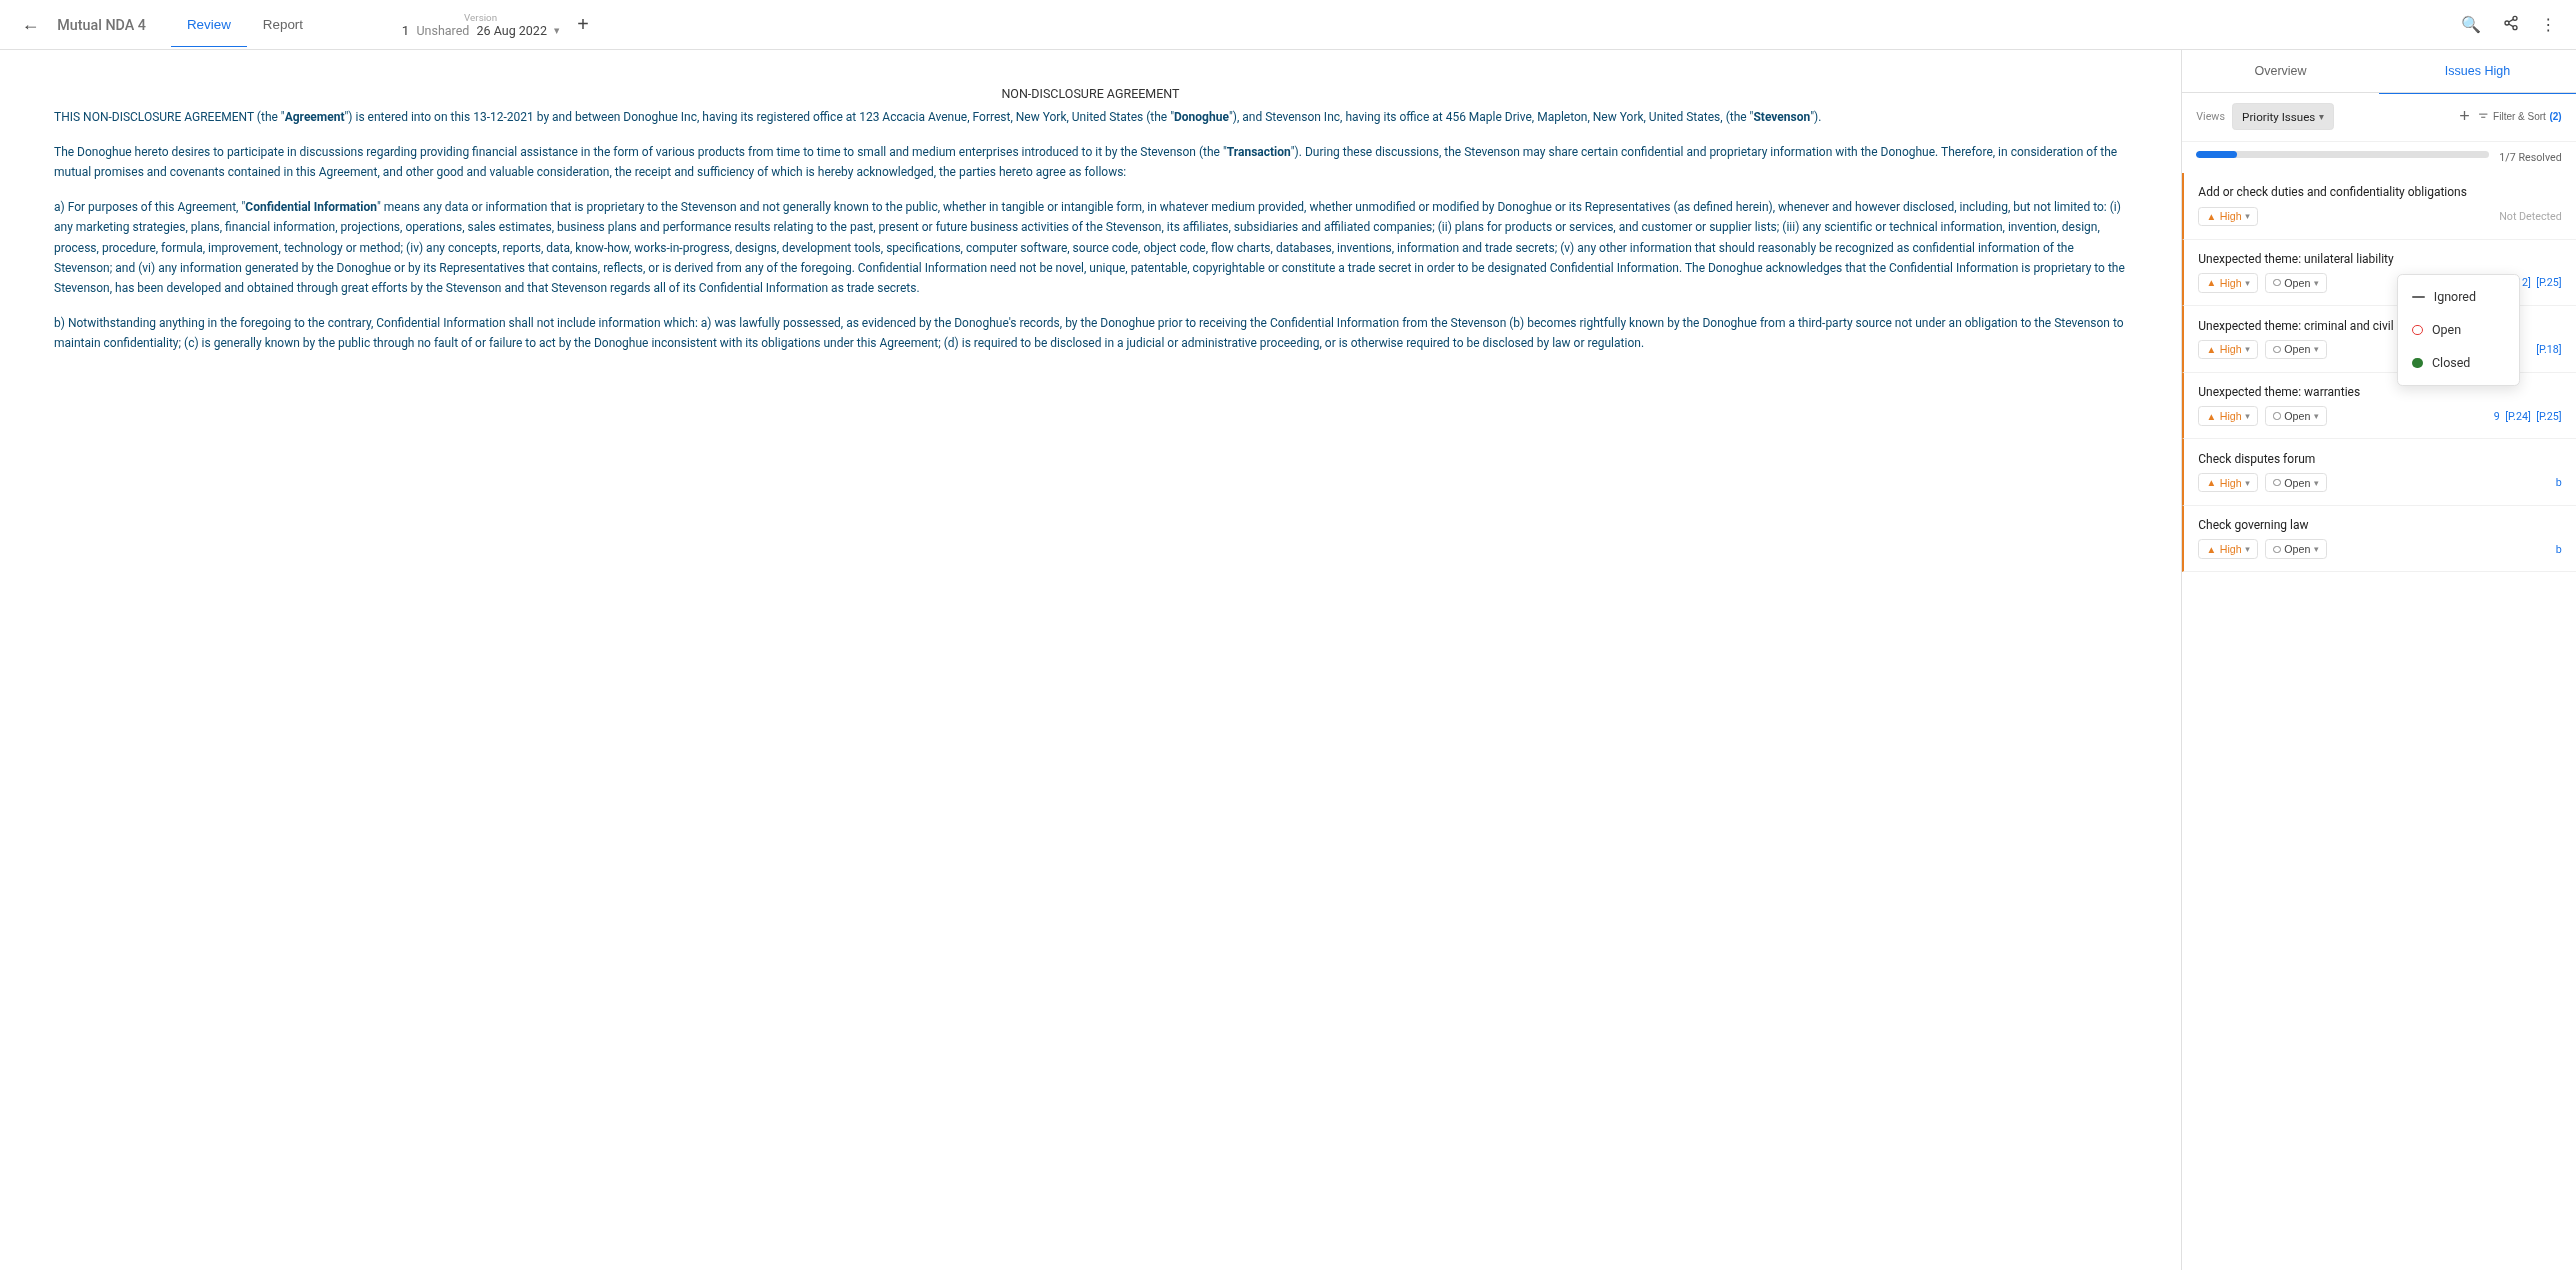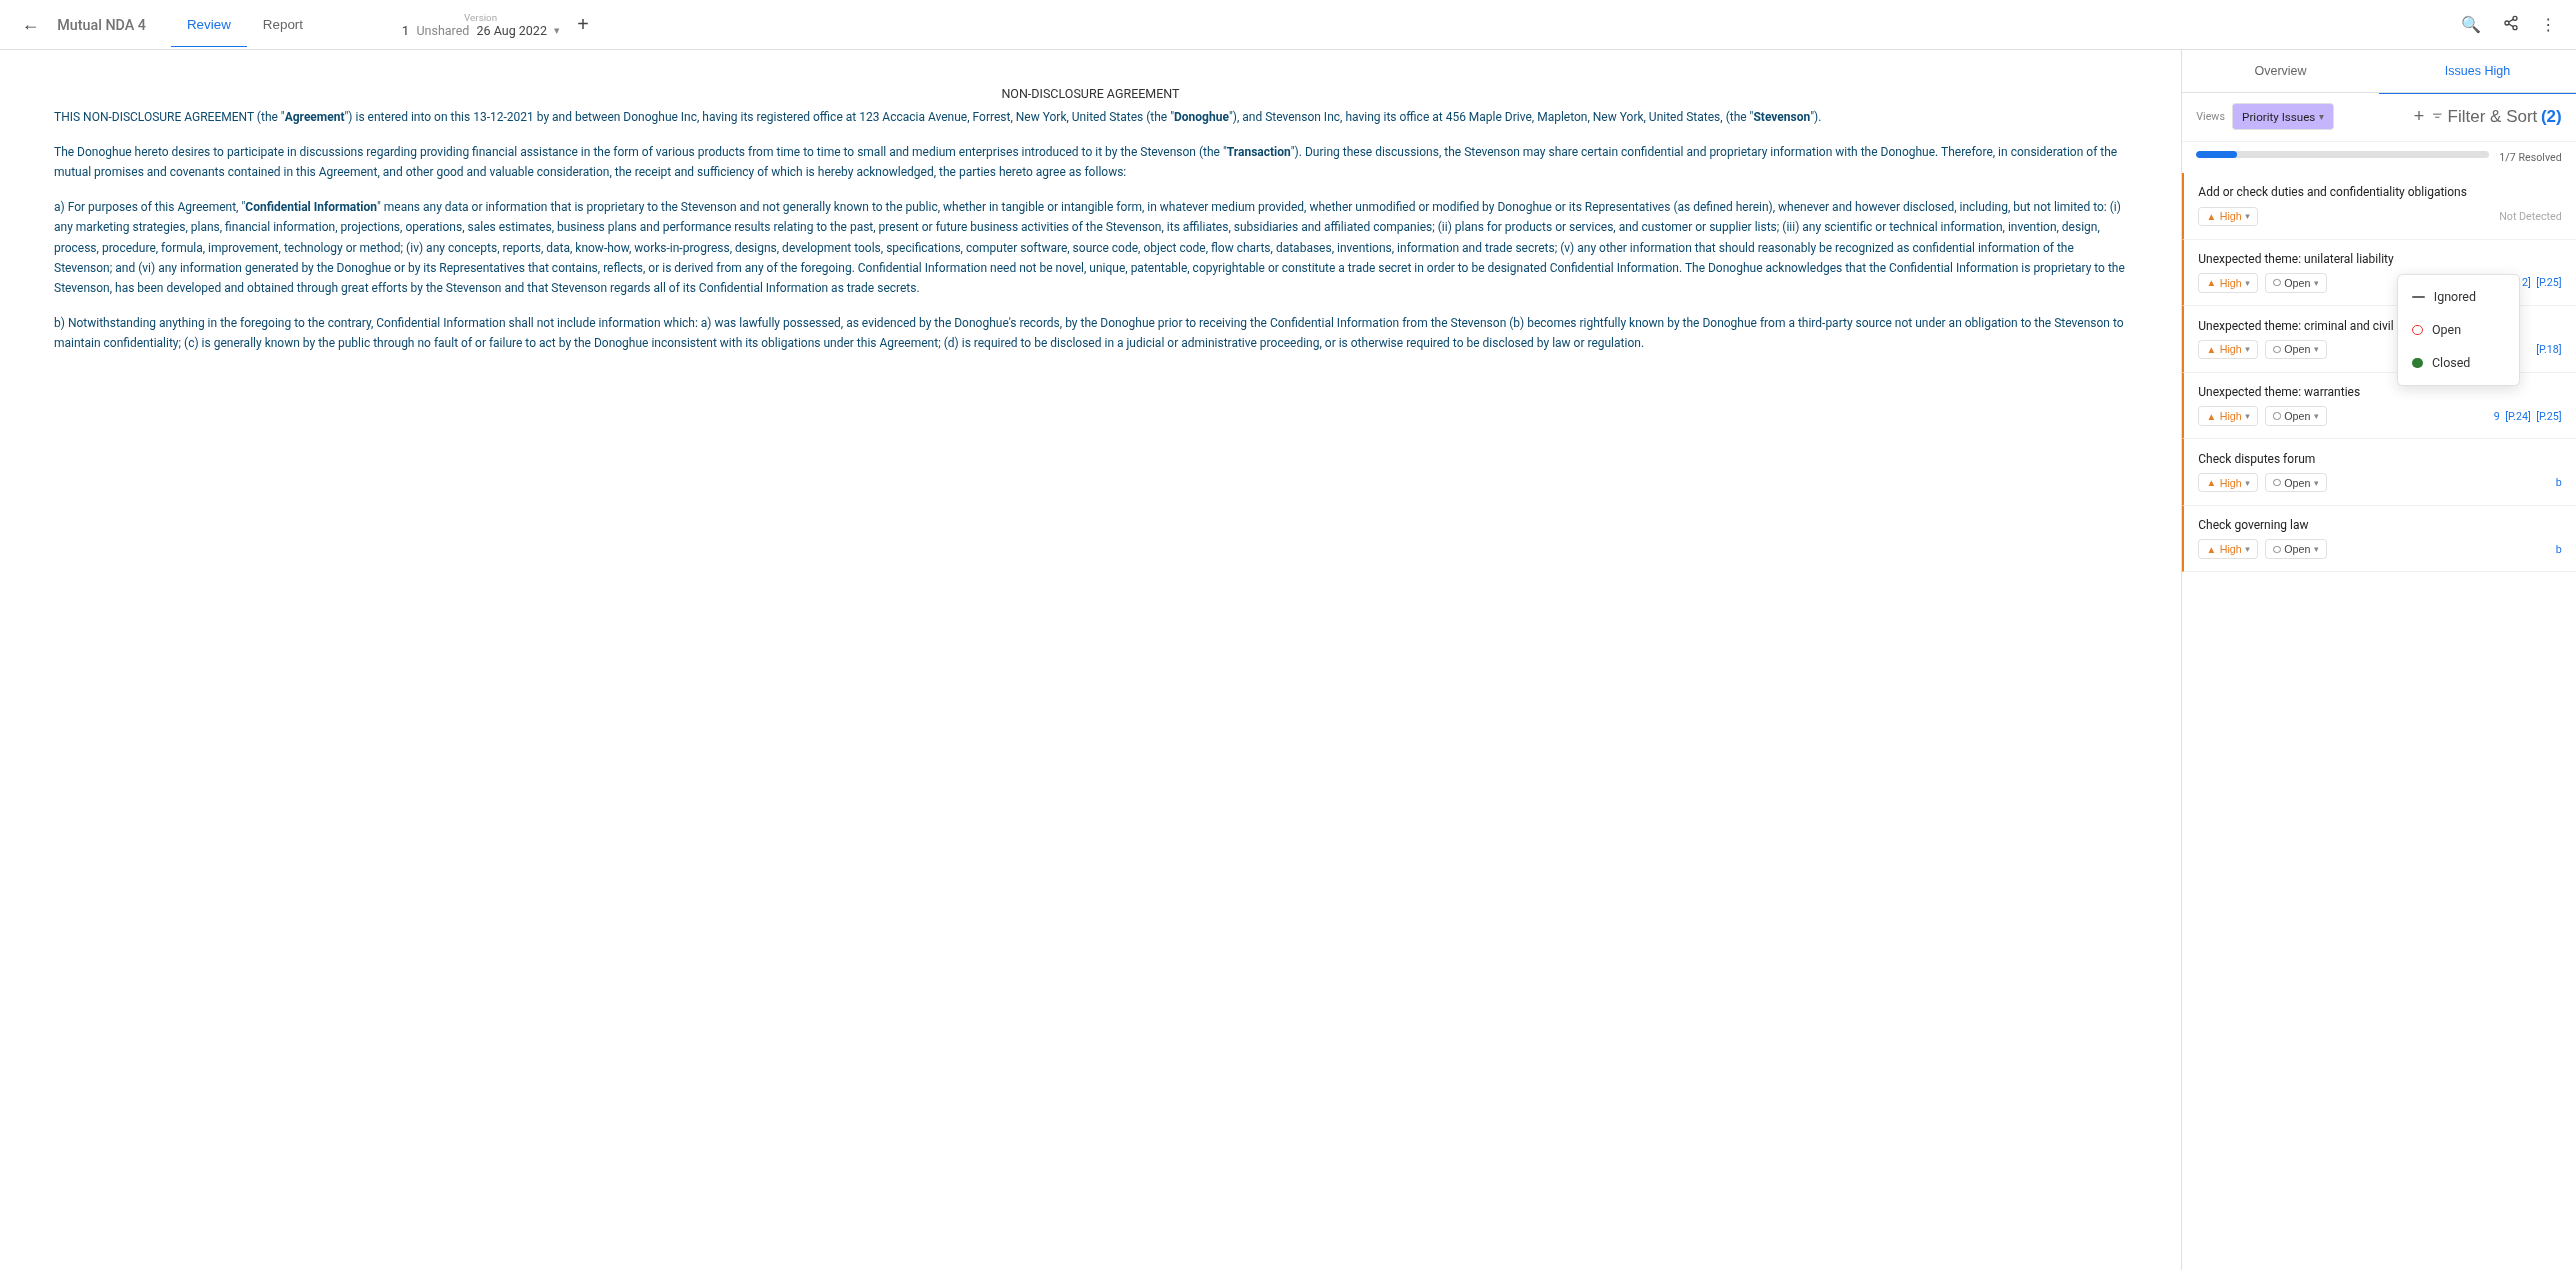--- a/index.html
+++ b/index.html
@@ -38,25 +38,25 @@
     .right-panel { width: 394px; min-width: 394px; display: flex; flex-direction: column; background: #fff; position: relative; }
 
     
     .panel-tabs { display: flex; border-bottom: 1.8px solid #e0e0e0; }
     .panel-tab { flex: 1; text-align: center; padding: 14.3px 0; font-size: 12.5px; color: #666; cursor: pointer; border-bottom: 1.8px solid transparent; margin-bottom: -1.8px; background: none; border-top: none; border-left: none; border-right: none; }
     .panel-tab.active { color: #1a73e8; border-bottom: 1.8px solid #1a73e8; }
 
     
     .panel-toolbar { display: flex; align-items: center; padding: 10.7px 14.3px; gap: 7.2px; border-bottom: 0.9px solid #f0f0f0; }
     .views-label { font-size: 10.7px; color: #888; }
-    .views-select { display: flex; align-items: center; gap: 3.6px; border: 0.9px solid #e0e0e0; border-radius: 3.6px; padding: 5.4px 9px; font-size: 11.6px; color: #222; cursor: pointer; background: #c4b5fd; }
+    .views-select { display: flex; align-items: center; gap: 3.6px; border: 0.9px solid #e0e0e0; border-radius: 3.6px; padding: 5.4px 9px; font-size: 11.6px; color: #222; cursor: pointer; background: #e5e5e5; }
     .views-chevron { font-size: 9.8px; color: #666; }
     .panel-toolbar-spacer { flex: 1; }
     .add-btn { background: none; border: none; cursor: pointer; font-size: 18px; color: #666; }
-    .filter-btn { display: flex; align-items: center; gap: 3.6px; background: none; border: none; cursor: pointer; font-size: 17px; color: #666; }
+    .filter-btn { display: flex; align-items: center; gap: 3.6px; background: none; border: none; cursor: pointer; font-size: 10px; color: #666; }
     .filter-count { color: #1a73e8; font-weight: 600; }
 
     
     .progress-row { display: flex; align-items: flex-start; padding: 9px 14.3px; gap: 10.7px; }
     .progress-bar-wrap { flex: 1; height: 7.2px; background: #e0e0e0; border-radius: 3.6px; overflow: hidden; }
     .progress-bar-fill { height: 100%; background: #1a73e8; border-radius: 3.6px; }
     .progress-label { font-size: 10.7px; color: #666; white-space: nowrap; }
 
     
     .issues-list { flex: 1; overflow-y: auto; padding: 0 0 14.3px 0; }

